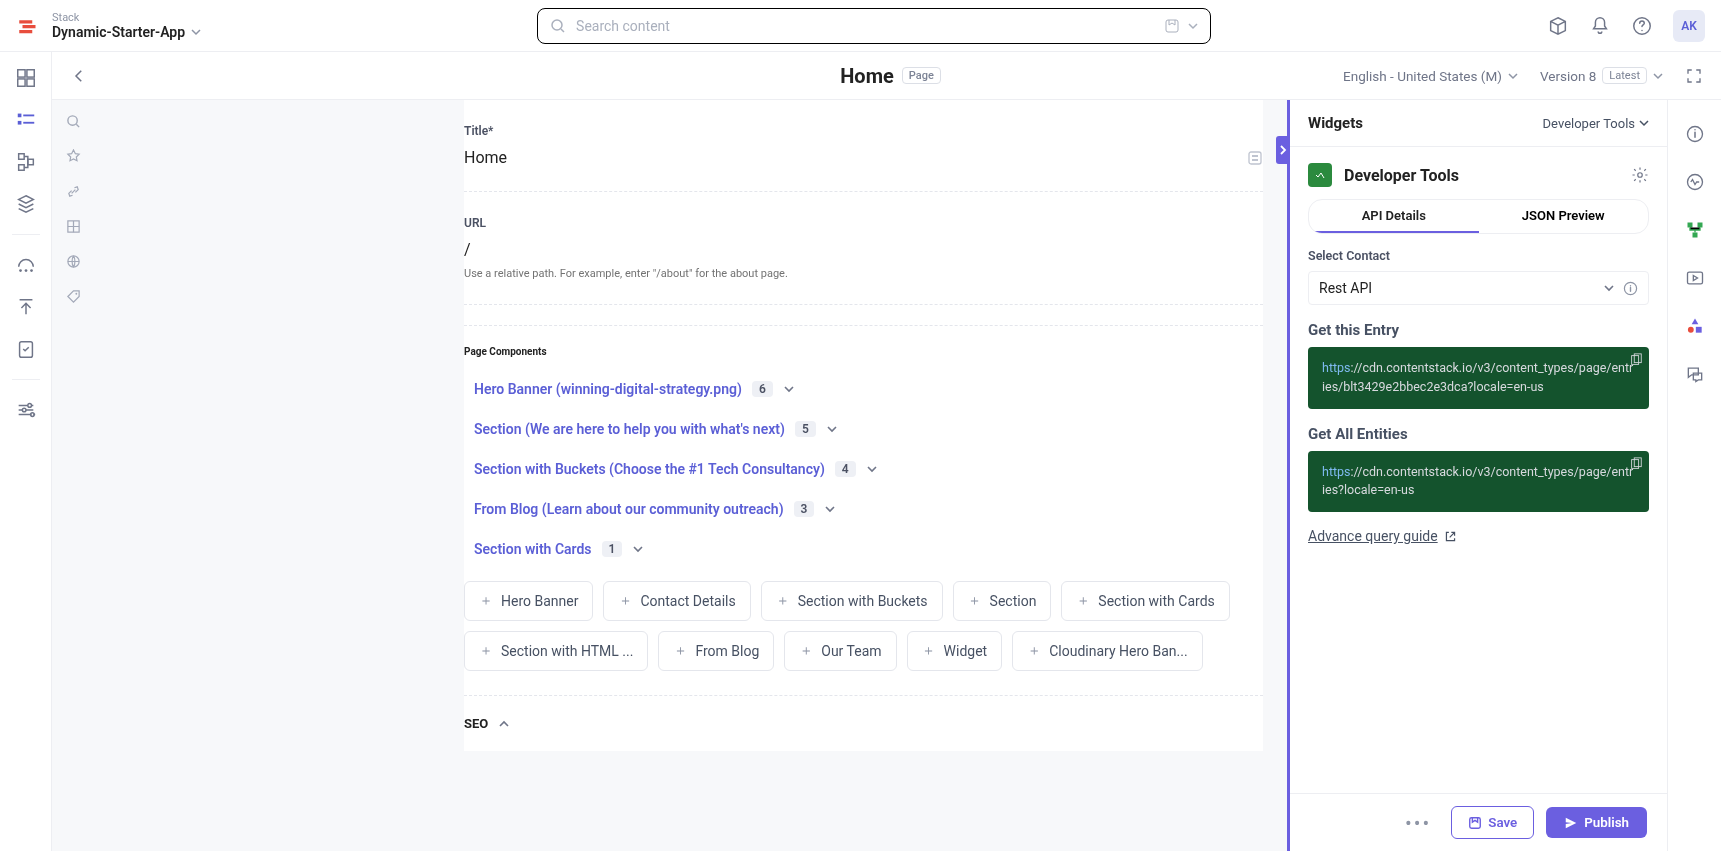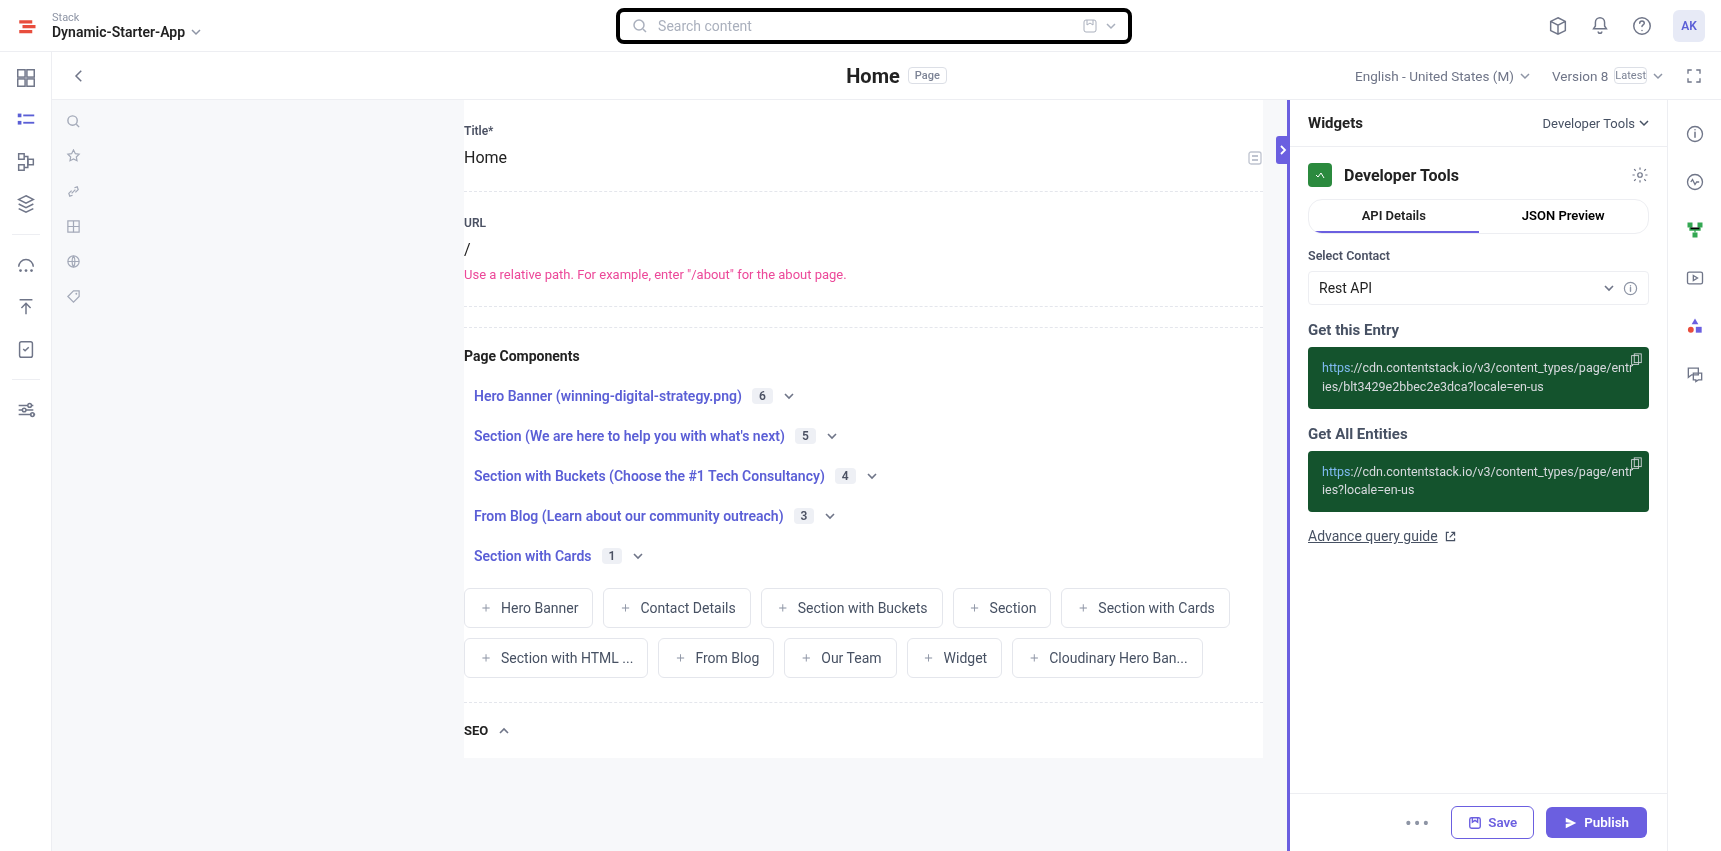--- a/index.html
+++ b/index.html
@@ -6,21 +6,21 @@
 body { background:#fff; color:#222; font-size:14px; overflow:hidden; }
 .app { display:flex; flex-direction:column; height:851px; width:1721px; }
 
 
 .topbar { height:52px; display:flex; align-items:center; padding:0 16px; border-bottom:1px solid #edeef2; }
 .brand { display:flex; align-items:center; gap:10px; }
 .logo { width:26px; height:26px; }
 .stack-info { display:flex; flex-direction:column; line-height:1.2; }
 .stack-label { font-size:11px; color:#8e95a5; }
 .stack-name { font-size:14px; font-weight:600; color:#222; display:flex; align-items:center; gap:6px; }
-.searchbar { margin-left:auto; margin-right:auto; width:516px; height:36px; border:4px solid #000000; border-radius:8px; display:flex; align-items:center; padding:0 12px; color:#aab0bd; gap:10px; }
+.searchbar { margin-left:auto; margin-right:auto; width:674px; height:36px; border:1px solid #000000; border-radius:8px; display:flex; align-items:center; padding:0 12px; color:#aab0bd; gap:10px; }
 .searchbar input { border:none; outline:none; flex:1; font-size:14px; color:#222; background:transparent; }
 .searchbar input::placeholder { color:#aab0bd; }
 .search-right { display:flex; align-items:center; gap:8px; color:#aab0bd; }
 .top-actions { display:flex; align-items:center; gap:20px; }
 .top-icon { color:#6f7588; cursor:pointer; }
 .avatar { width:32px; height:32px; border-radius:6px; background:#e7eaf6; color:#5b5fd6; font-size:12px; font-weight:600; display:flex; align-items:center; justify-content:center; }
 
 
 .workspace { flex:1; display:flex; min-height:0; }
 .leftnav { width:52px; background:#fff; border-right:1px solid #edeef2; display:flex; flex-direction:column; align-items:center; padding-top:14px; gap:18px; }
@@ -28,40 +28,40 @@
 .leftnav .nav-icon.active { color:#5b5fd6; }
 .leftnav .divider { width:28px; height:1px; background:#edeef2; }
 
 .content-area { flex:1; display:flex; flex-direction:column; min-width:0; }
 .content-header { height:48px; border-bottom:1px solid #edeef2; display:flex; align-items:center; padding:0 18px; }
 .back-btn { color:#6f7588; cursor:pointer; margin-right:auto; }
 .page-title { font-size:20px; font-weight:700; margin-left:350px; display:flex; align-items:center; gap:8px; }
 .badge-page { font-size:11px; font-weight:500; color:#7c8395; border:1px solid #dcdfe6; border-radius:4px; padding:1px 6px; }
 .header-right { margin-left:auto; display:flex; align-items:center; gap:22px; color:#6f7588; font-size:13.5px; }
 .hdr-item { display:flex; align-items:center; gap:6px; cursor:pointer; }
-.badge-latest { font-size:11px; color:#7c8395; border:1px solid #dcdfe6; border-radius:4px; padding:1px 0; }
+.badge-latest { font-size:11px; color:#7c8395; border:1px solid #dcdfe6; border-radius:4px; padding:1px 6px; }
 .expand-icon { cursor:pointer; }
 
 .content-body { flex:1; display:flex; min-height:0; }
 .mini-sidebar { width:42px; background:#f7f8fa; display:flex; flex-direction:column; align-items:center; padding-top:14px; gap:20px; }
 .mini-sidebar .mi { color:#a3a9b8; cursor:pointer; }
 
 .editor-wrap { flex:1; background:#f7f8fa; padding:0 24px; overflow:auto; }
 .editor { margin-left:346px; max-width:820px; background:#fff; }
 .field-block { border-bottom:1px dashed #e4e6ec; padding:24px 0 24px 0; }
 .field-label { font-size:12px; font-weight:600; color:#4b5163; margin-bottom:10px; }
 .field-label.req::after { content:"*"; }
 .title-row { display:flex; align-items:center; }
 .title-row input { flex:1; border:none; outline:none; font-size:16px; color:#222; }
 .card-icon { color:#bfc4d0; }
 .url-val { font-size:16px; color:#222; margin-bottom:8px; }
-.hint { font-size:13px; color:#ec4899; }
+.hint { font-size:11px; color:#737373; }
 
 .components { padding-top:20px; }
-.sec-heading { font-size:14px; font-weight:700; color:#222; margin-bottom:16px; border-top:1px dashed #e4e6ec; padding-top:20px; }
+.sec-heading { font-size:10px; font-weight:700; color:#222; margin-bottom:16px; border-top:1px dashed #e4e6ec; padding-top:20px; }
 .comp-row { display:flex; align-items:center; gap:10px; padding:8px 0 16px 10px; font-size:14px; }
 .comp-name { color:#5b5fd6; font-weight:600; }
 .count-badge { background:#eef0f5; color:#4b5163; font-size:12px; font-weight:600; padding:1px 7px; border-radius:4px; }
 .chev { color:#6f7588; cursor:pointer; }
 
 .add-grid { display:flex; flex-wrap:wrap; gap:10px; padding:8px 0 24px 0; }
 .add-chip { border:1px solid #e4e6ec; border-radius:6px; padding:10px 14px; display:flex; align-items:center; gap:8px; color:#475163; font-size:14px; cursor:pointer; background:#fff; max-width:200px; white-space:nowrap; overflow:hidden; text-overflow:ellipsis; }
 .add-chip .plus { color:#8e95a5; }
 
 .seo-row { display:flex; align-items:center; gap:10px; padding:20px 0; border-top:1px dashed #e4e6ec; }

